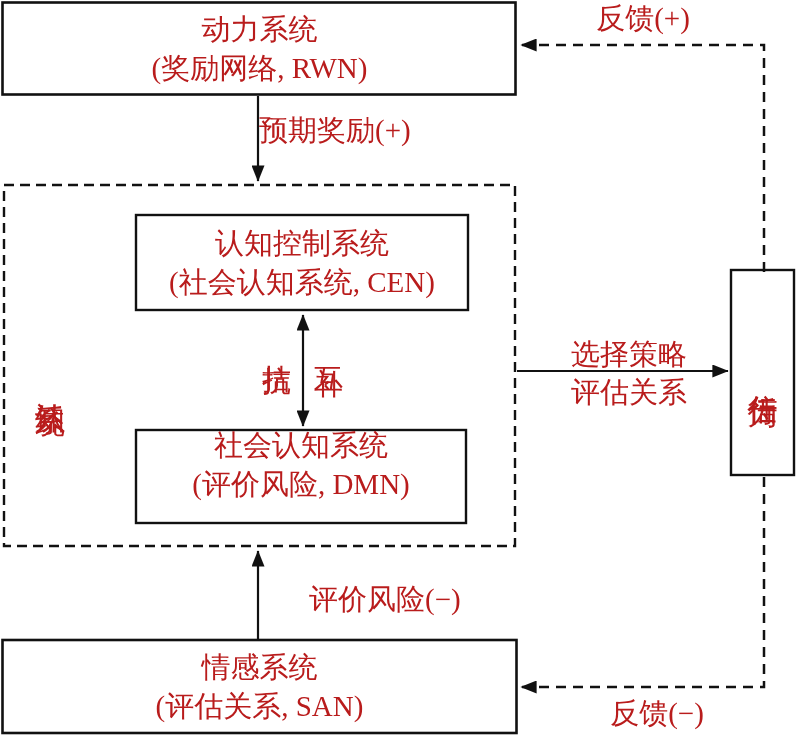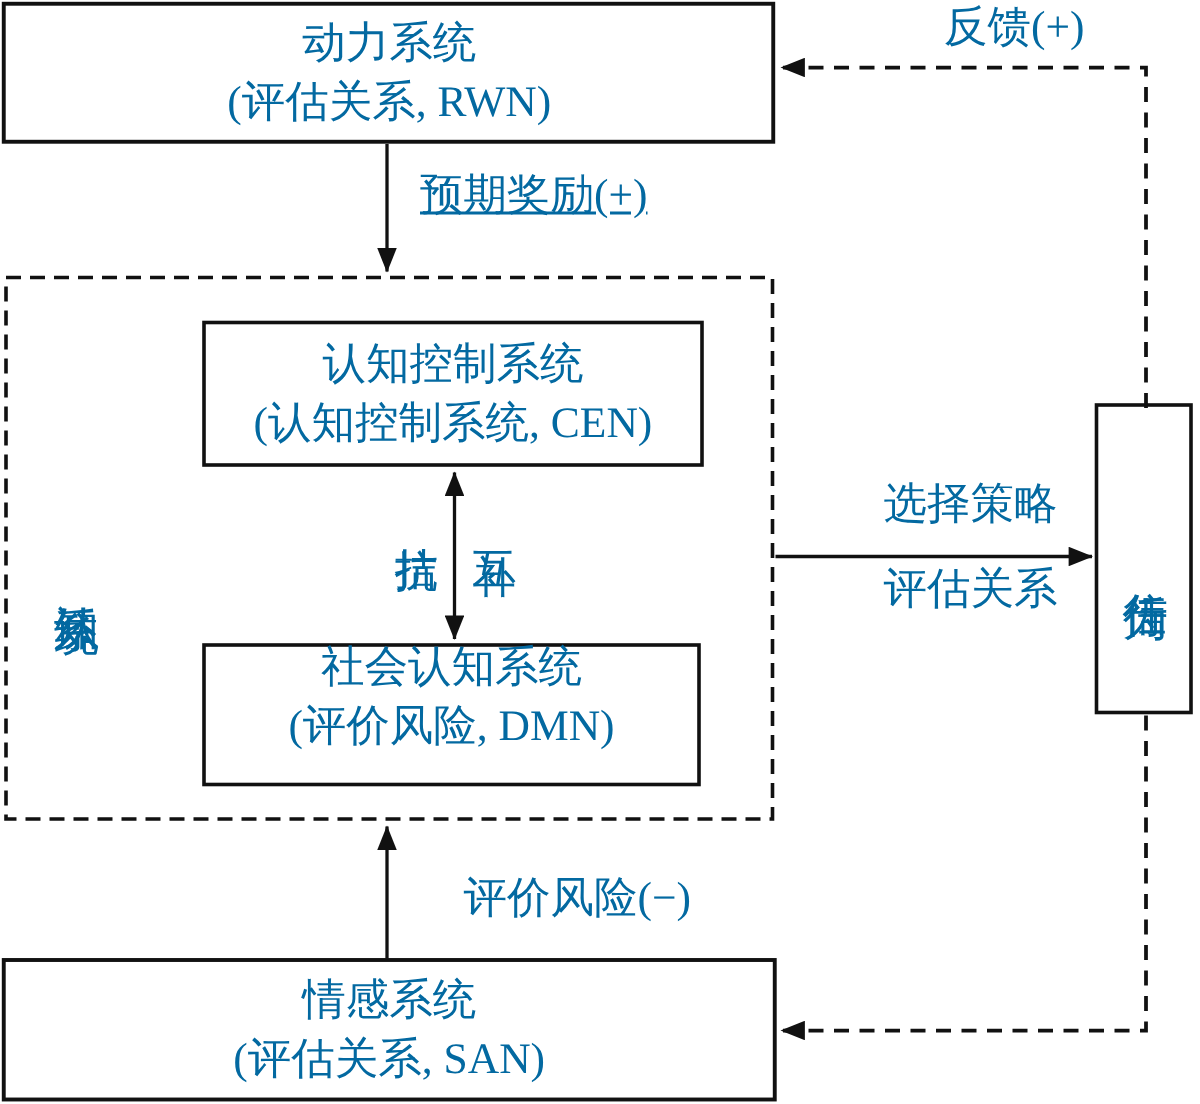--- a/index.html
+++ b/index.html
@@ -6,21 +6,21 @@
     margin: 0;
     padding: 0;
     background: #ffffff;
   }
   .canvas {
     position: relative;
     width: 800px;
     height: 736px;
     background: #ffffff;
     font-family: "Liberation Serif", "DejaVu Serif", serif;
-    color: #0369a1;
+    color: #b91c1c;
     overflow: hidden;
   }
   .connector-layer {
     position: absolute;
     left: 0;
     top: 0;
     width: 800px;
     height: 736px;
   }
   .box-label {
@@ -34,21 +34,21 @@
     line-height: 39px;
     white-space: nowrap;
   }
   .edge-label {
     position: absolute;
     font-size: 29px;
     line-height: 32px;
     white-space: nowrap;
   }
   .edge-label.centered {
-    text-align: right;
+    text-align: center;
   }
   .vtext {
     writing-mode: vertical-rl;
     text-orientation: upright;
     letter-spacing: 1px;
     line-height: 1;
   }
 </style>
 </head>
 <body>
@@ -73,50 +73,51 @@
     <line x1="303" y1="315" x2="303" y2="426" stroke="#111111" stroke-width="2.2" marker-start="url(#arrowhead)" marker-end="url(#arrowhead)"></line>
     <line x1="517" y1="371" x2="728" y2="371" stroke="#111111" stroke-width="2.2" marker-end="url(#arrowhead)"></line>
     <line x1="258" y1="639" x2="258" y2="551" stroke="#111111" stroke-width="2.2" marker-end="url(#arrowhead)"></line>
 
     <polyline points="764,272 764,45 521,45" fill="none" stroke="#111111" stroke-width="2.5" stroke-dasharray="10 7" marker-end="url(#arrowhead)"></polyline>
     <polyline points="764,477 764,687 521,687" fill="none" stroke="#111111" stroke-width="2.5" stroke-dasharray="10 7" marker-end="url(#arrowhead)"></polyline>
   </svg>
 
   <div class="box-label" style="left:2px; top:2px; width:515px; height:94px;">
     <div>动力系统</div>
-    <div>(评估关系, RWN)</div>
+    <div>(奖励网络, RWN)</div>
   </div>
 
   <div class="box-label vtext" style="left:31px; top:318px; width:38px; height:126px; font-size:30px;">认知系统</div>
 
   <div class="box-label" style="left:136px; top:215px; width:332px; height:95px;">
     <div>认知控制系统</div>
-    <div>(认知控制系统, CEN)</div>
+    <div>(社会认知系统, CEN)</div>
   </div>
 
   <div class="box-label" style="left:136px; top:430px; width:330px; height:69px;">
     <div>社会认知系统</div>
     <div>(评价风险, DMN)</div>
   </div>
 
   <div class="box-label vtext" style="left:731px; top:270px; width:63px; height:205px; font-size:30px;">信任行为</div>
 
   <div class="box-label" style="left:2px; top:640px; width:515px; height:93px;">
     <div>情感系统</div>
     <div>(评估关系, SAN)</div>
   </div>
 
-  <div class="edge-label" style="left:280px; top:114px;text-decoration:underline;">预期奖励(+)</div>
+  <div class="edge-label" style="left:259px; top:114px;">预期奖励(+)</div>
 
   <div class="edge-label vtext" style="left:262px; top:342px; height:64px;">拮抗</div>
 
   <div class="edge-label vtext" style="left:314px; top:344px; height:66px;">互补</div>
 
-  <div class="edge-label centered" style="left:553px; top:320px; width:152px;">选择策略</div>
+  <div class="edge-label centered" style="left:553px; top:338px; width:152px;">选择策略</div>
 
   <div class="edge-label centered" style="left:553px; top:379px; width:152px;font-family:Liberation Mono, monospace;">评估关系</div>
 
   <div class="edge-label" style="left:273px; top:583px;margin-left:36px;">评价风险(−)</div>
 
   <div class="edge-label centered" style="left:563px; top:2px; width:160px;">反馈(+)</div>
 
+  <div class="edge-label centered" style="left:577px; top:697px; width:160px;">反馈(−)</div>
 
 </div>
 
 </body></html>

